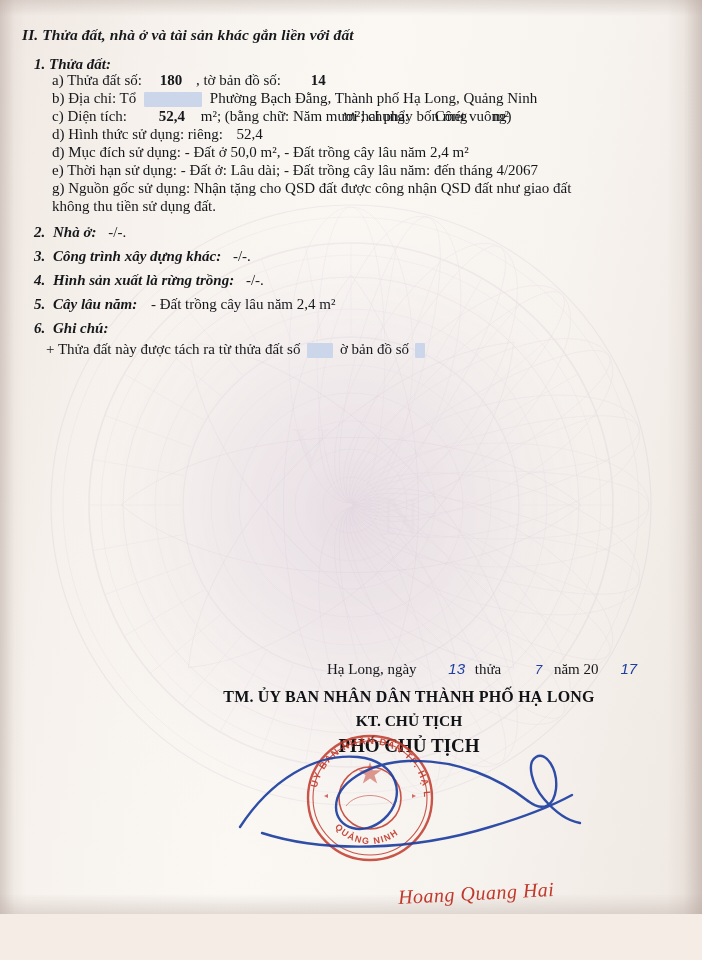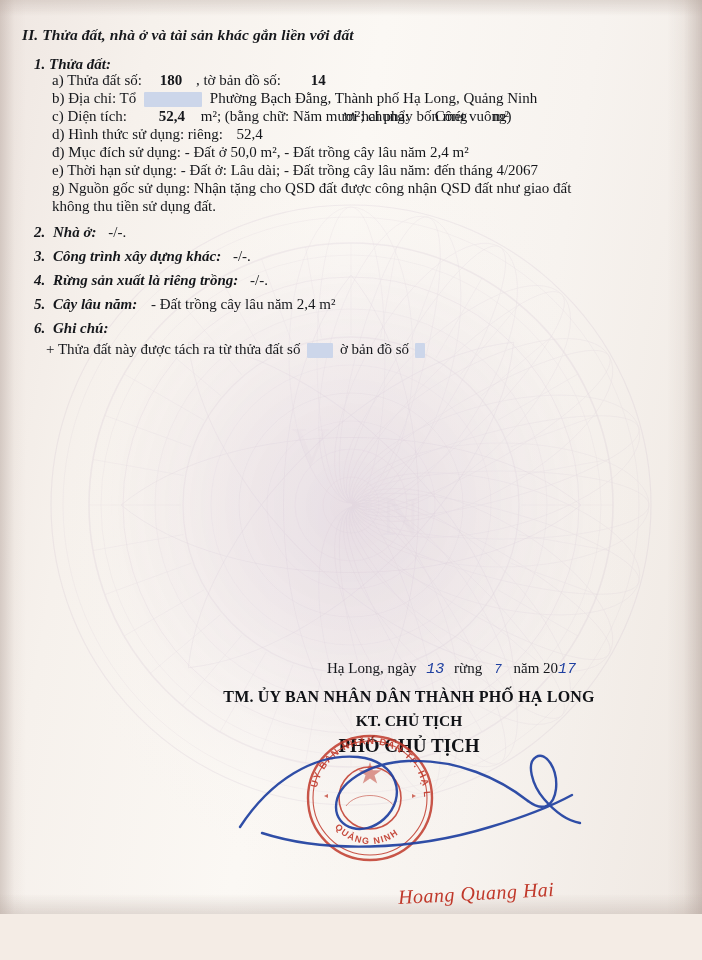--- a/index.html
+++ b/index.html
@@ -112,24 +112,25 @@
 
   .footer-place {
     position: absolute;
     left: 327px;
     top: 660px;
     font-size: 15px;
     color: #15171b;
     white-space: nowrap;
   }
   .hw {
-    font-family: Liberation Mono, monospace;
+    font-family: Liberation Sans, sans-serif;
     color: #1e3fa0;
     font-style: italic;
     font-size: 15px;
+    margin-left: 22px;
   }
   .hw-small {
     font-size: 13px;
   }
 
   .auth1 {
     position: absolute;
     left: 50%;
     top: 688px;
     transform: translateX(-50%);
@@ -338,21 +339,21 @@
     </div>
 
     <div class="row" style="left:34px; top:248px;">
       <span class="sec-title">3.</span>
       <span class="sec-title" style="padding-left:4px;">Công trình xây dựng khác:</span>
       <span style="padding-left:8px;">-/-.</span>
     </div>
 
     <div class="row" style="left:34px; top:272px;">
       <span class="sec-title">4.</span>
-      <span class="sec-title" style="padding-left:4px;">Rừng sản xuất là riêng trồng:</span>
+      <span class="sec-title" style="padding-left:4px;">Hình sản xuất là rừng trồng:</span>
       <span style="padding-left:8px;">-/-.</span>
     </div>
 
     <div class="row" style="left:34px; top:296px;">
       <span class="sec-title">5.</span>
       <span class="sec-title" style="padding-left:4px;">Cây lâu năm:</span>
       <span style="padding-left:10px;">- Đất trồng cây lâu năm 2,4 m²</span>
     </div>
 
     <div class="row" style="left:34px; top:320px;">
@@ -363,21 +364,21 @@
     <div class="row" style="left:46px; top:341px;">
       <span>+ Thửa đất này được tách ra từ thửa đất số</span>
       <span class="redact" style="width:26px; height:15px; margin:0 3px;"></span>
       <span>ờ bản đồ số</span>
       <span class="redact" style="width:10px; height:15px; margin:0 2px;"></span>
     </div>
 
     <div class="footer-place">
       <span>Hạ Long, ngày</span>
       <span class="hw" style="padding:0 6px;">13</span>
-      <span>rừng</span>
+      <span>thửa</span>
       <span class="hw hw-small" style="padding:0 8px;">7</span>
       <span>năm 20</span><span class="hw">17</span>
     </div>
 
     <div class="auth1">TM. ỦY BAN NHÂN DÂN THÀNH PHỐ HẠ LONG</div>
     <div class="auth2">KT. CHỦ TỊCH</div>
     <div class="auth3">PHÓ CHỦ TỊCH</div>
 
     <svg class="stamp" viewBox="0 0 140 140" xmlns="http://www.w3.org/2000/svg">
       <defs>

